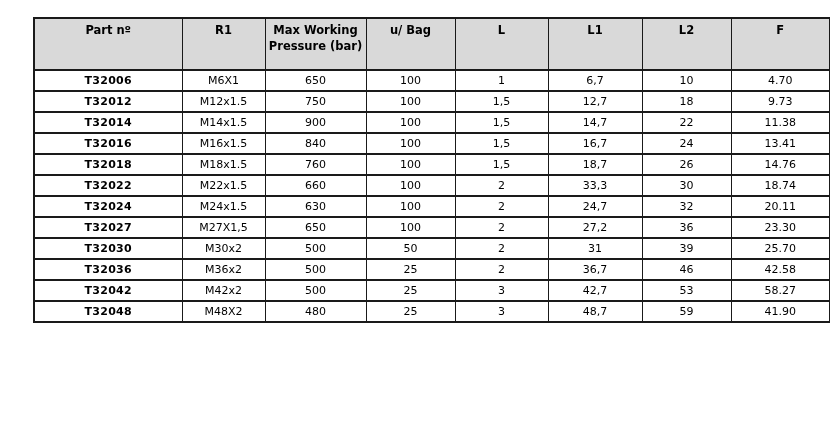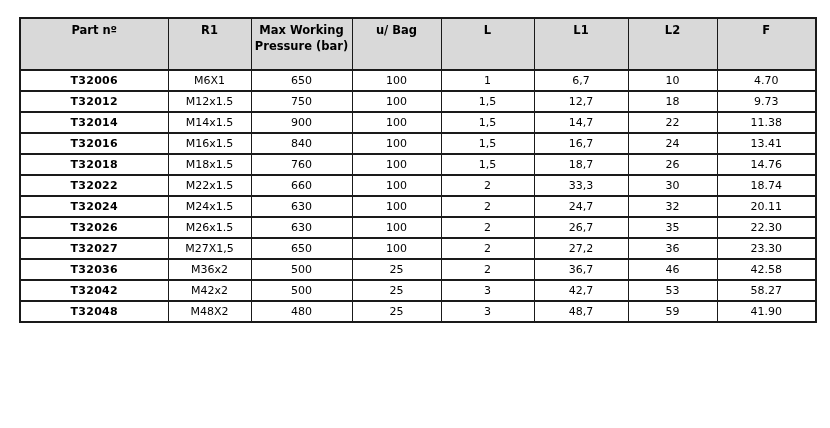--- a/index.html
+++ b/index.html
@@ -10,21 +10,21 @@
   }
   .page {
     position: relative;
     width: 830px;
     height: 428px;
     background: #ffffff;
     overflow: hidden;
   }
   table.spec-table {
     position: absolute;
-    left: 19px;
+    left: 33px;
     top: 17px;
     width: 796px;
     border-collapse: collapse;
     table-layout: fixed;
     background: #ffffff;
   }
   table.spec-table th,
   table.spec-table td {
     border-left: 1px solid #1a1a1a;
     border-right: 1px solid #1a1a1a;
@@ -152,38 +152,38 @@
           <td class="part">T32024</td>
           <td>M24x1.5</td>
           <td>630</td>
           <td>100</td>
           <td>2</td>
           <td>24,7</td>
           <td>32</td>
           <td>20.11</td>
         </tr>
         <tr>
-          <td class="part">T32026</td>
-          <td>M26x1.5</td>
-          <td>630</td>
-          <td>100</td>
-          <td>2</td>
-          <td>26,7</td>
-          <td>35</td>
-          <td>22.30</td>
-        </tr>
-        <tr>
           <td class="part">T32027</td>
           <td>M27X1,5</td>
           <td>650</td>
           <td>100</td>
           <td>2</td>
           <td>27,2</td>
           <td>36</td>
           <td>23.30</td>
+        </tr>
+        <tr>
+          <td class="part">T32030</td>
+          <td>M30x2</td>
+          <td>500</td>
+          <td>50</td>
+          <td>2</td>
+          <td>31</td>
+          <td>39</td>
+          <td>25.70</td>
         </tr>
         <tr>
           <td class="part">T32036</td>
           <td>M36x2</td>
           <td>500</td>
           <td>25</td>
           <td>2</td>
           <td>36,7</td>
           <td>46</td>
           <td>42.58</td>

